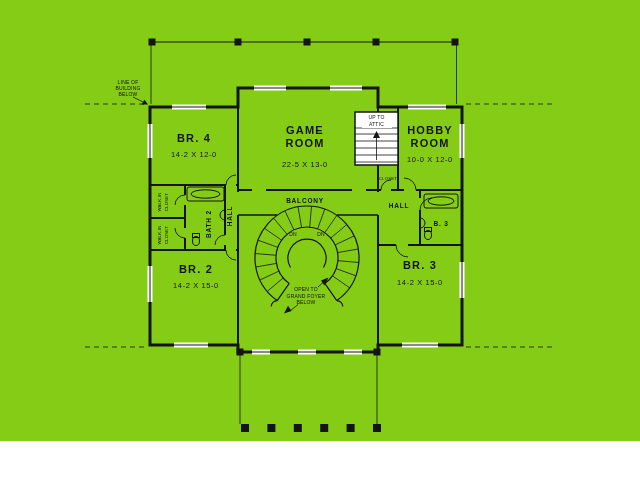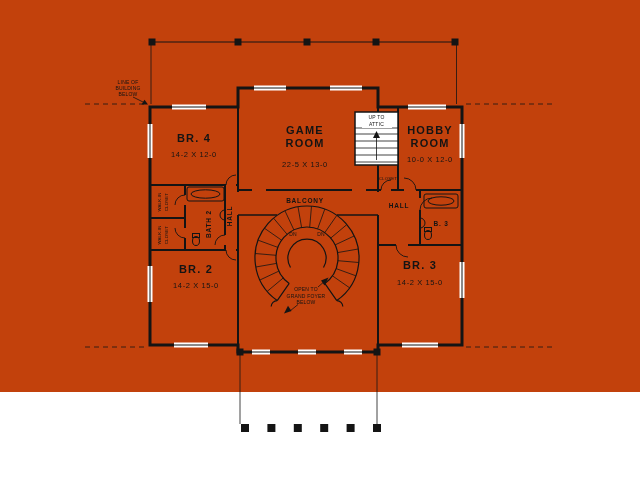--- a/index.html
+++ b/index.html
@@ -1,16 +1,16 @@
 <!DOCTYPE html>
 <html><head>
 <meta charset="utf-8">
 <style>
   html,body{margin:0;padding:0;width:640px;height:480px;background:#ffffff;overflow:hidden}
-  .canvas{position:relative;width:640px;height:392px;background:#c2410c}
+  .canvas{position:relative;width:640px;height:441px;background:#84cc16}
   svg{display:block}
   text{font-family:"Liberation Sans","DejaVu Sans",sans-serif;fill:#141414;text-anchor:middle}
   .room{font-weight:bold;font-size:11px;letter-spacing:1.2px}
   .dims{font-size:7.5px;letter-spacing:0.6px}
   .mid{font-weight:bold;font-size:6.5px;letter-spacing:0.8px}
   .tiny{font-size:5px;letter-spacing:0.2px}
   .micro{font-size:4.3px;letter-spacing:0.2px}
 </style>
 </head>
 <body>

